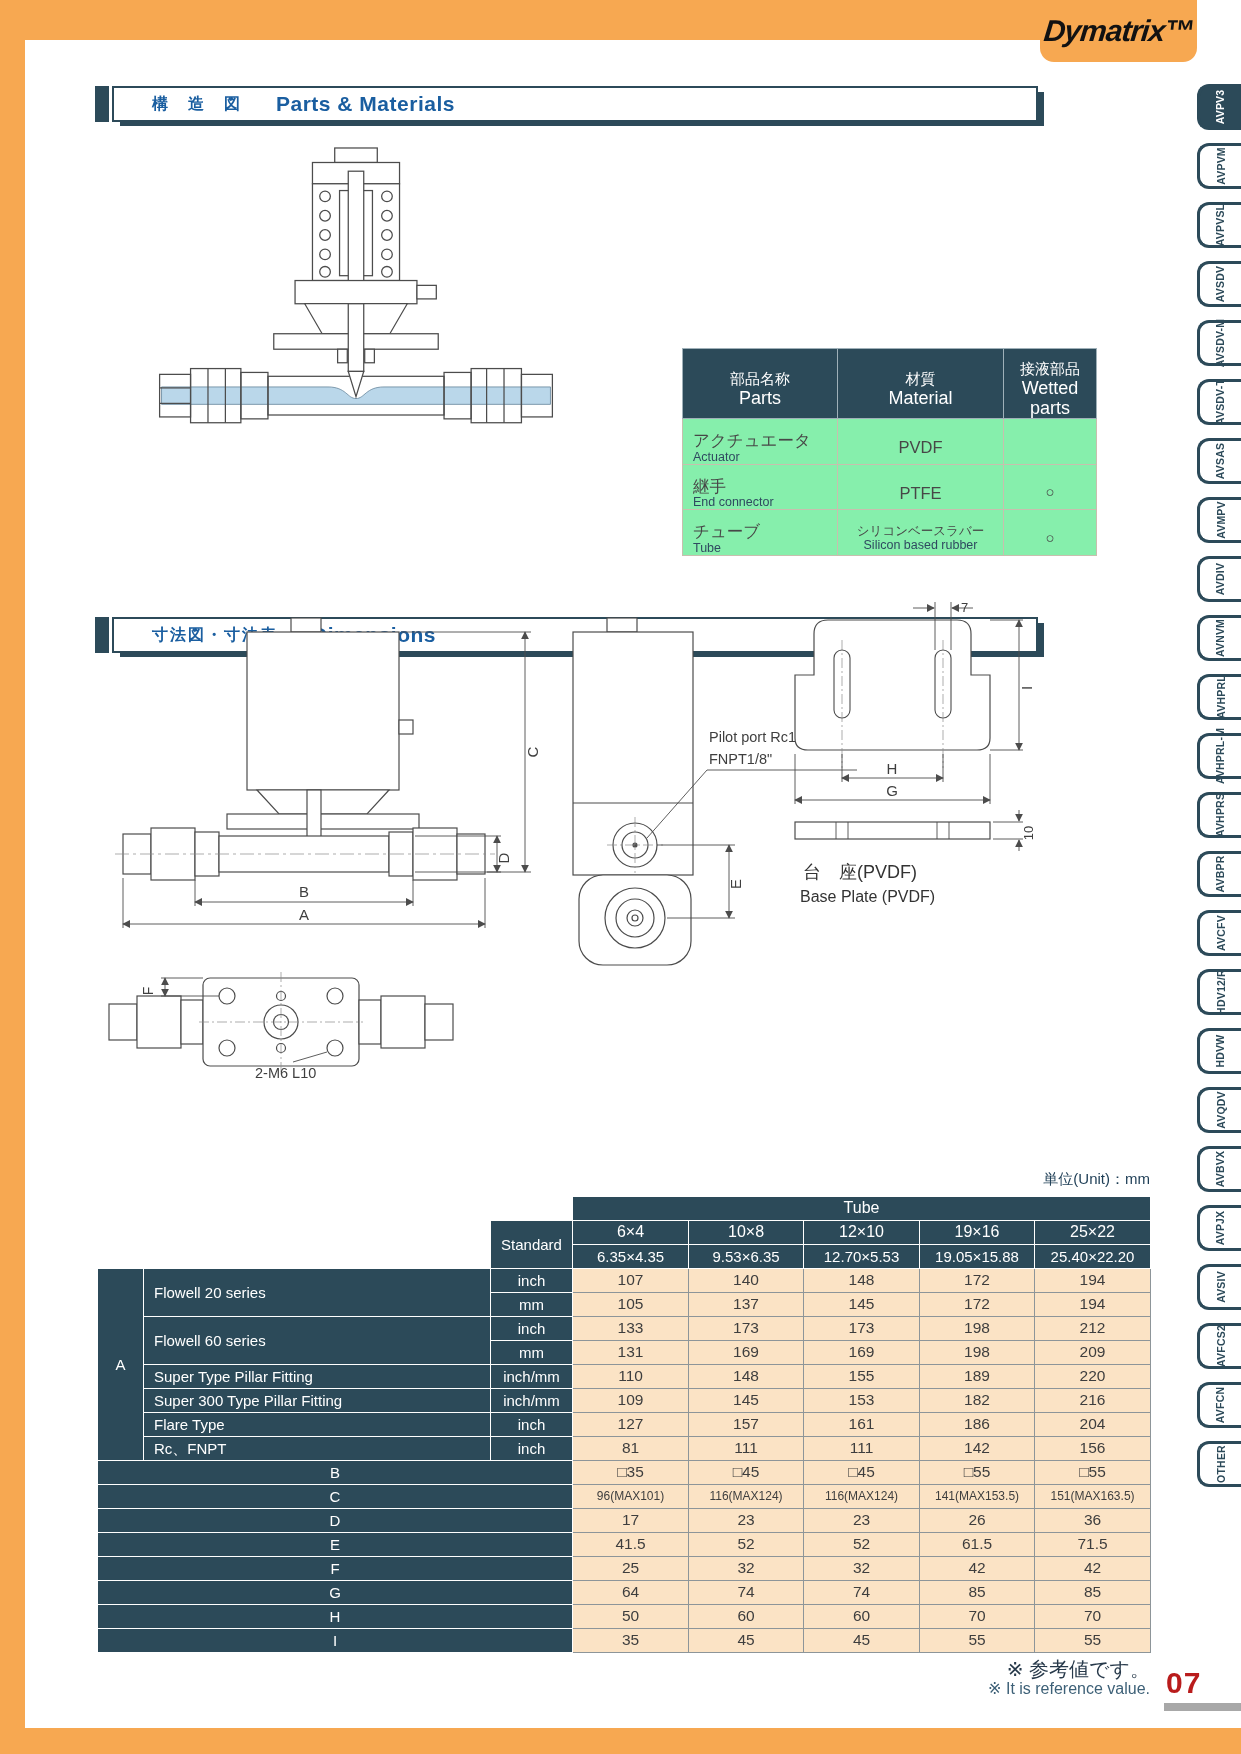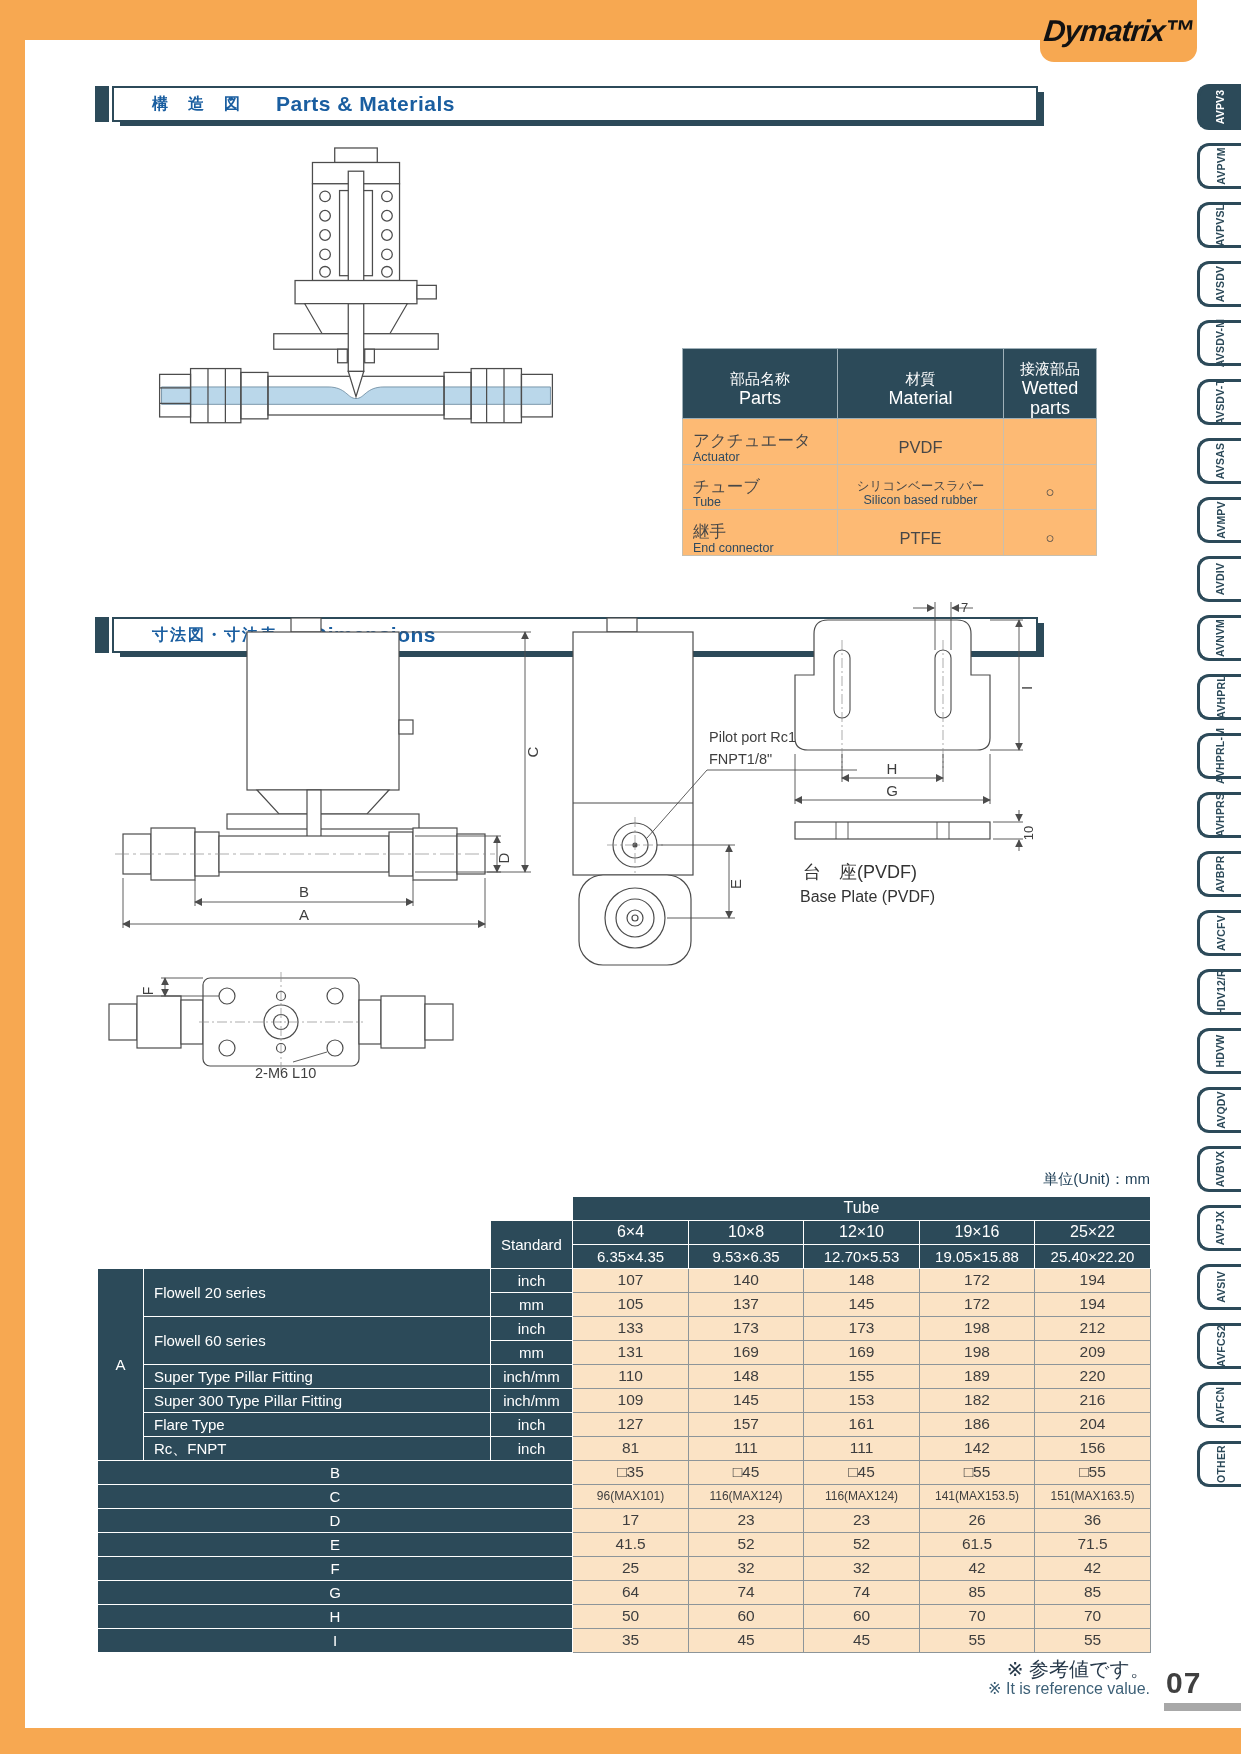--- a/index.html
+++ b/index.html
@@ -30,41 +30,41 @@
     display:flex;align-items:center;padding-left:38px;
   }
   .sec-title-jp{font-size:16px;font-weight:bold;color:#1A5EA0;letter-spacing:2px;}
   .sec-title-en{font-size:21px;font-weight:bold;color:#1A5EA0;margin-left:34px;letter-spacing:0.5px;}
   
   #parts-table{position:absolute;left:682px;top:348px;width:414px;border-collapse:collapse;table-layout:fixed;}
   #parts-table td{padding:12px 0 0 0;vertical-align:middle;line-height:1.12;}
   #parts-table td.ph{background:#2C4A59;color:#fff;text-align:center;border:1px solid #9fb0b8;height:45px;}
   #parts-table td.ph .jp{font-size:15px;display:block;}
   #parts-table td.ph .en{font-size:18px;display:block;}
-  #parts-table td.pc{background:#fdba74;border:1px solid #c8bfae;height:45px;font-size:15px;color:#474747;}
+  #parts-table td.pc{background:#86efac;border:1px solid #c8bfae;height:45px;font-size:15px;color:#474747;}
   #parts-table td.pc.name{padding-left:10px;}
   #parts-table td.pc .main{font-size:16.5px;display:block;color:#474747;}
   #parts-table td.pc .jp-s{font-size:12.5px;display:block;color:#474747;}
   #parts-table td.pc .sub{font-size:12.5px;display:block;color:#2f4a60;}
   #parts-table td.pc.center{text-align:center;}
   
   #unit-note{position:absolute;left:850px;top:1170px;width:300px;text-align:right;font-size:15px;color:#1d3d55;}
   
   #dims-table{position:absolute;left:97px;top:1196px;width:1053px;border-collapse:collapse;table-layout:fixed;}
   #dims-table td{padding:0;text-align:center;vertical-align:middle;height:24px;line-height:1.05;}
   #dims-table td.h{background:#2C4A59;color:#fff;border:1px solid #fff;font-size:15px;}
   #dims-table td.h.size-top{font-size:16px;}
   #dims-table td.h.name{text-align:left;padding-left:10px;}
   #dims-table td.v{background:#FBE3C5;color:#3e3e3e;border:1px solid #8d9599;font-size:15.5px;}
   #dims-table td.v.small{font-size:12px;}
   #dims-table td.blank{background:transparent;border:none;}
   
   #note-jp{position:absolute;left:830px;top:1656px;width:320px;text-align:right;font-size:20px;color:#27394a;}
   #note-en{position:absolute;left:830px;top:1679px;width:320px;text-align:right;font-size:16px;color:#3d6077;}
-  #page-num{position:absolute;left:1166px;top:1666px;font-size:30px;font-weight:bold;color:#404040;letter-spacing:1px;}
+  #page-num{position:absolute;left:1166px;top:1666px;font-size:30px;font-weight:bold;color:#b91c1c;letter-spacing:1px;}
   #page-num-bar{position:absolute;left:1164px;top:1703px;width:77px;height:8px;background:#a8a8a8;}
   
   #sidebar{position:absolute;left:1197px;top:84px;width:44px;}
   .tab{
     position:relative;width:44px;height:46px;margin-bottom:13px;background:#fff;
     border:3px solid #2C4A59;border-right:none;border-radius:12px 0 0 12px;
     display:flex;align-items:center;justify-content:center;color:#2C4A59;
   }
   .tab.active{background:#2C4A59;color:#fff;}
   .tab span{
@@ -164,36 +164,36 @@
             <span class="main">アクチュエータ</span>
             <span class="sub">Actuator</span>
           </td>
           <td class="pc center">
             <span class="main">PVDF</span>
           </td>
           <td class="pc center"></td>
         </tr>
         <tr>
           <td class="pc name">
+            <span class="main">継手</span>
+            <span class="sub">End connector</span>
+          </td>
+          <td class="pc center">
+            <span class="main">PTFE</span>
+          </td>
+          <td class="pc center">○</td>
+        </tr>
+        <tr>
+          <td class="pc name">
             <span class="main">チューブ</span>
             <span class="sub">Tube</span>
           </td>
           <td class="pc center">
             <span class="jp-s">シリコンベースラバー</span>
             <span class="sub">Silicon based rubber</span>
-          </td>
-          <td class="pc center">○</td>
-        </tr>
-        <tr>
-          <td class="pc name">
-            <span class="main">継手</span>
-            <span class="sub">End connector</span>
-          </td>
-          <td class="pc center">
-            <span class="main">PTFE</span>
           </td>
           <td class="pc center">○</td>
         </tr>
       </tbody>
   </table>
 
   <div class="sec-header" style="top:617px;">
     <div class="block"></div>
     <div class="bar">
       <span class="sec-title-jp">寸法図・寸法表</span>

